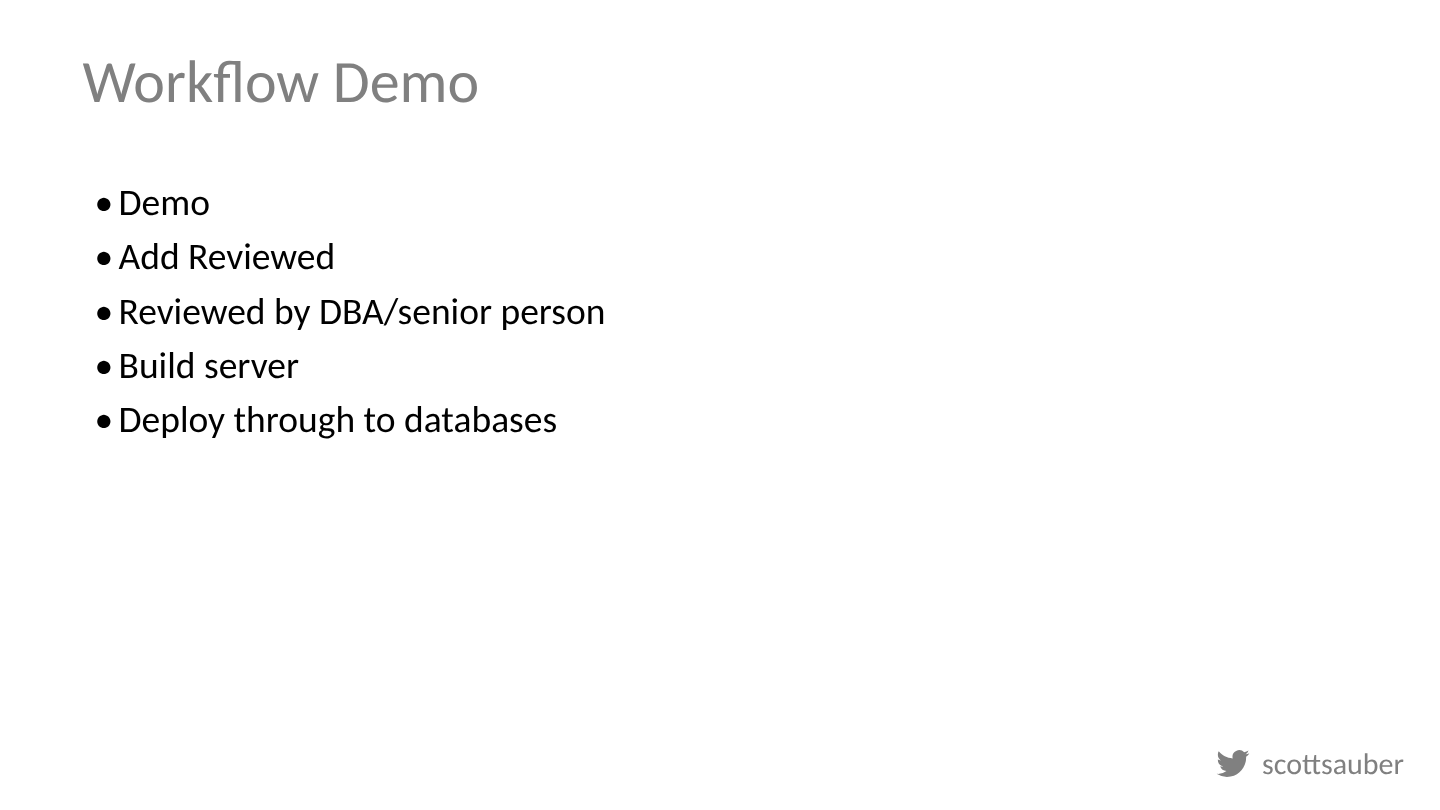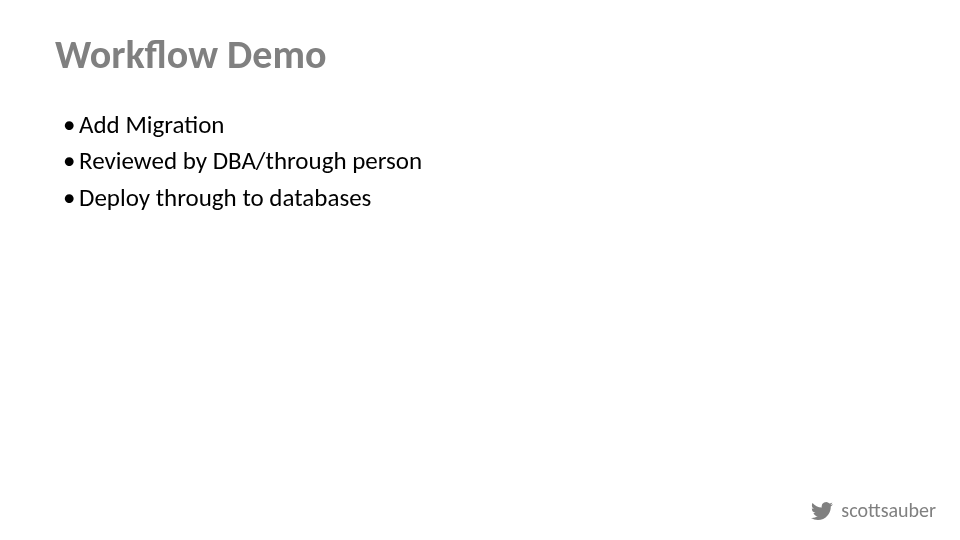--- a/index.html
+++ b/index.html
@@ -16,23 +16,23 @@
       overflow: hidden;
     }
     .slide {
       width: 100%;
       height: 100%;
       padding: 30px 55px;
       position: relative;
     }
     .title {
       font-size: 40px;
-      font-weight: 700;
+      font-weight: 400;
       color: #808080;
-      margin-bottom: 28px;
+      margin-bottom: 38px;
     }
     .bullets {
       list-style: none;
       padding-left: 8px;
     }
     .bullets li {
       font-size: 25px;
       color: #000000;
       line-height: 1.45;
       position: relative;
@@ -42,21 +42,21 @@
       content: "•";
       position: absolute;
       left: 0;
       color: #000000;
     }
     .footer {
       position: absolute;
       bottom: 18px;
       right: 24px;
       display: flex;
-      align-items: flex-end;
+      align-items: flex-start;
       gap: 8px;
       margin-top: 35px;
     }
     .footer-text {
       font-size: 20px;
       color: #808080;
     }
     .twitter-icon {
       width: 22px;
       height: 22px;
@@ -67,22 +67,24 @@
       height: 100%;
       fill: #808080;
     }
   </style>
 </head>
 <body>
 
 <div class="slide">
   <h1 class="title">Workflow Demo</h1>
   <ul class="bullets">
-    <li>Add Migration</li>
-    <li>Reviewed by DBA/through person</li>
+    <li>Demo</li>
+    <li>Add Reviewed</li>
+    <li>Reviewed by DBA/senior person</li>
+    <li>Build server</li>
     <li>Deploy through to databases</li>
   </ul>
   <div class="footer">
     <span class="twitter-icon">
       <svg viewBox="0 0 24 24" xmlns="http://www.w3.org/2000/svg">
         <path d="M23.953 4.57a10 10 0 01-2.825.775 4.958 4.958 0 002.163-2.723c-.951.555-2.005.959-3.127 1.184a4.92 4.92 0 00-8.384 4.482C7.69 8.095 4.067 6.13 1.64 3.162a4.822 4.822 0 00-.666 2.475c0 1.71.87 3.213 2.188 4.096a4.904 4.904 0 01-2.228-.616v.06a4.923 4.923 0 003.946 4.827 4.996 4.996 0 01-2.212.085 4.936 4.936 0 004.604 3.417 9.867 9.867 0 01-6.102 2.105c-.39 0-.779-.023-1.17-.067a13.995 13.995 0 007.557 2.209c9.053 0 13.998-7.496 13.998-13.985 0-.21 0-.42-.015-.63A9.935 9.935 0 0024 4.59z"></path>
       </svg>
     </span>
     <span class="footer-text">scottsauber</span>
   </div>

